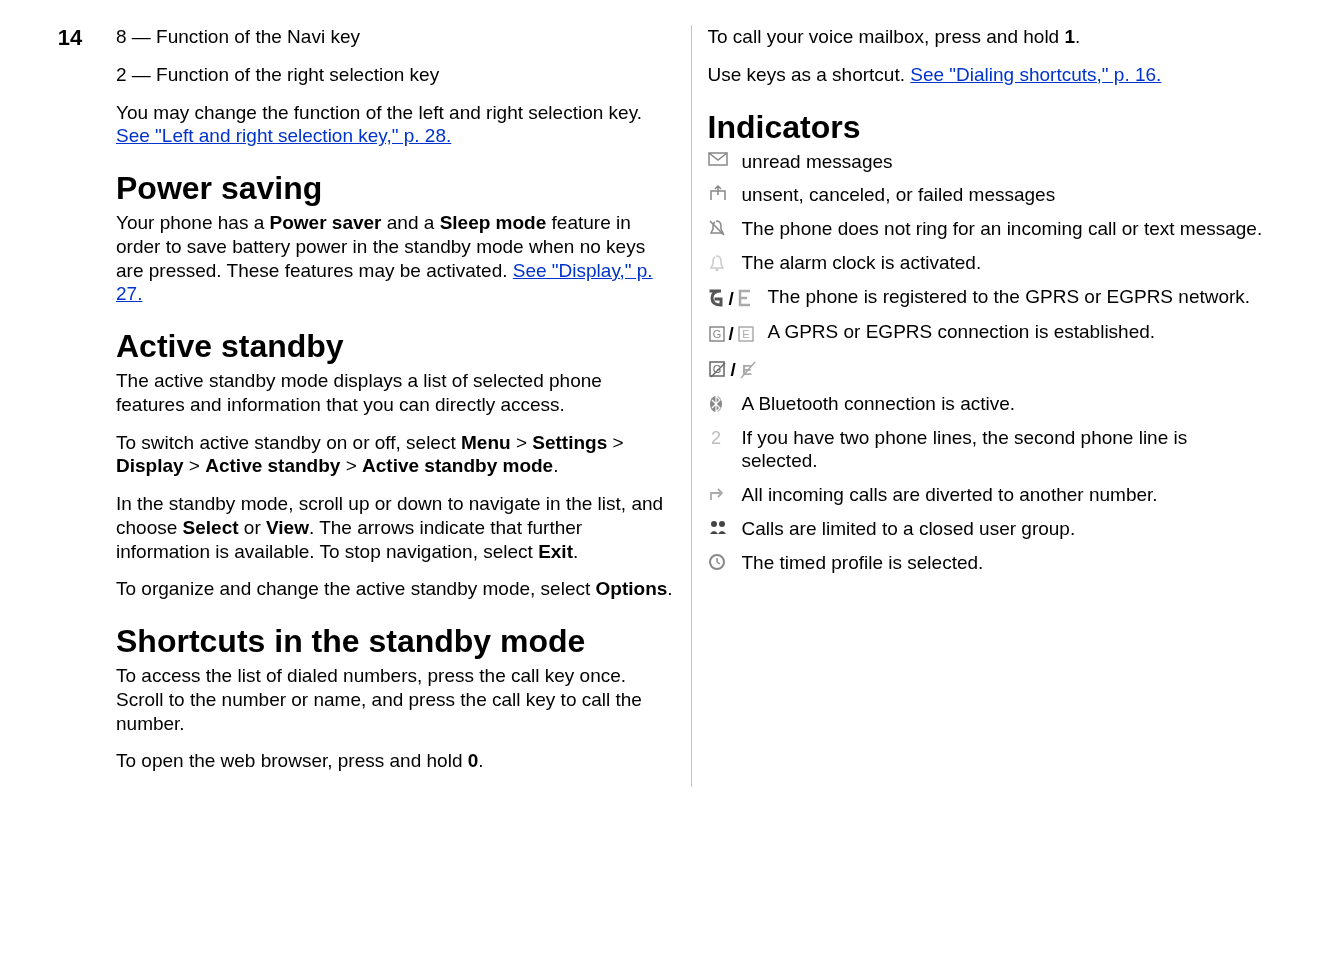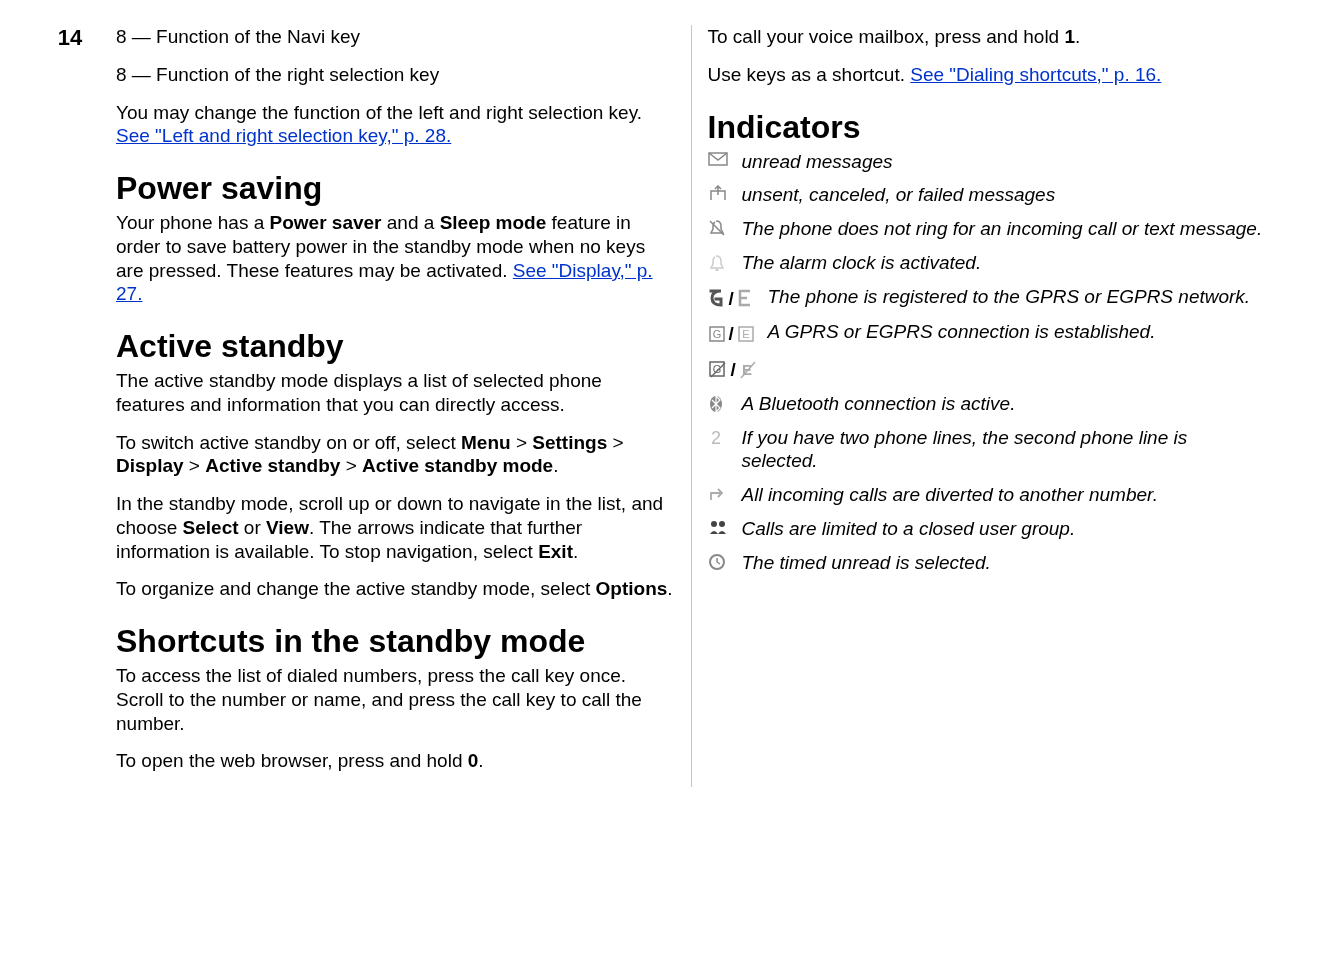--- a/index.html
+++ b/index.html
@@ -59,42 +59,41 @@
     display: flex;
     align-items: center;
     gap:2px;
     padding-top:2px;
   }
   .row .icon-wide {
     flex: 0 0 60px;
   }
   .row .txt {
     flex: 1;
-    font-style: italic;
   }
   a.link {
     color: #0033cc;
     text-decoration: underline;
   }
   b { font-weight: 700; }
   svg { display:block; }
   .sep { margin: 0 1px; font-weight:700; }
 </style>
 </head>
 <body>
 
 <div class="page">
   <div class="page-num-col">
     <span>14</span>
   </div>
   <div class="columns">
 
     <div class="col col-left">
       <p>8 — Function of the Navi key</p>
-      <p>8 — Function of the right selection key</p>
+      <p>2 — Function of the right selection key</p>
       <p>
         <span>You may change the function of the left and right selection key. </span><a class="link" href="#">See "Left and right selection key," p. 28.</a>
       </p>
 
       <h2>Power saving</h2>
       <p>
         <span>Your phone has a </span><b>Power saver</b><span> and a </span><b>Sleep mode</b><span> feature in order to save battery power in the standby mode when no keys are pressed. These features may be activated. </span><a class="link" href="#">See "Display," p. 27.</a>
       </p>
 
       <h2>Active standby</h2>
@@ -251,18 +250,18 @@
         <span class="txt">Calls are limited to a closed user group.</span>
       </div>
 
       <div class="row">
         <span class="icon">
           <svg width="18" height="18" viewBox="0 0 18 18">
               <circle cx="9" cy="9" r="7" fill="none" stroke="#888" stroke-width="2"></circle>
               <path d="M9 9 L9 5 M9 9 L12 11" stroke="#888" stroke-width="1.5"></path>
             </svg>
         </span>
-        <span class="txt">The timed unread is selected.</span>
+        <span class="txt">The timed profile is selected.</span>
       </div>
 
     </div>
   </div>
 </div>
 
 </body></html>

